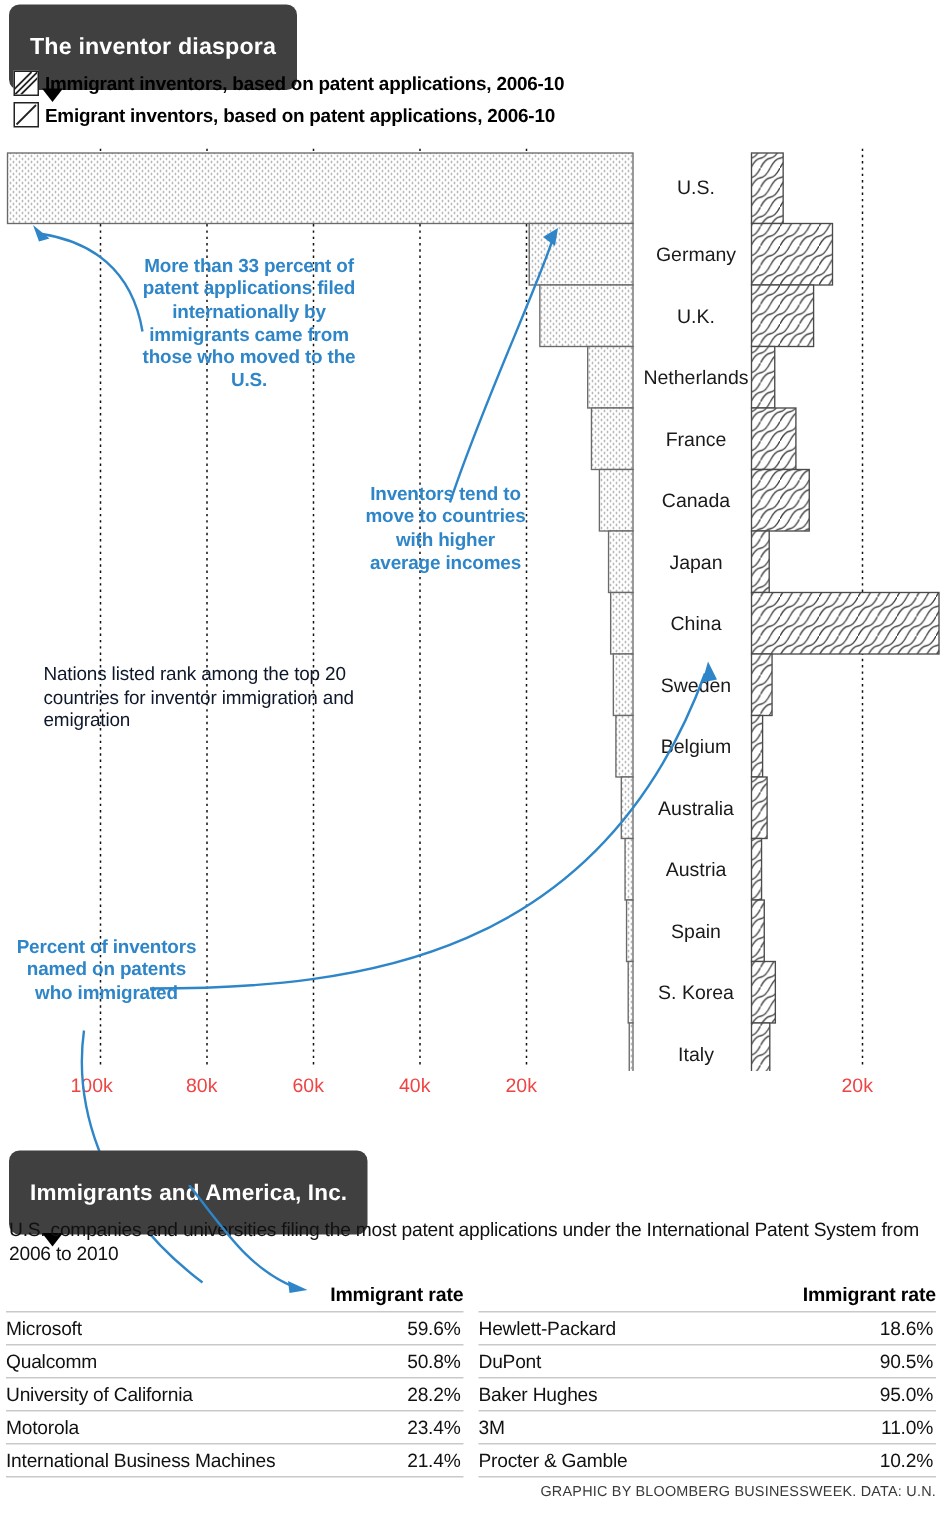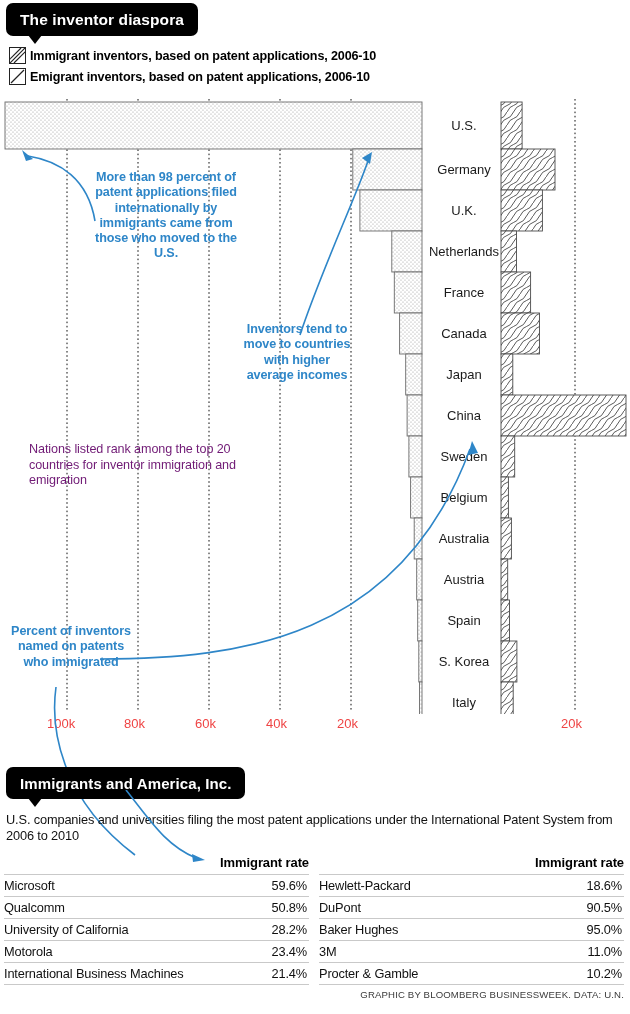--- a/index.html
+++ b/index.html
@@ -6,23 +6,23 @@
   body{
     width:630px;height:1014px;background:#ffffff;
     font-family:"Liberation Sans", sans-serif;
     color:#000;position:relative;overflow:hidden;
     -webkit-font-smoothing:antialiased;
   }
   .root{position:relative;width:630px;height:1014px;}
 
   
   .banner{
-    position:absolute;background:#000000;color:#fff;
+    position:absolute;background:#404040;color:#fff;
     border-radius:7px;font-weight:bold;
-    display:flex;align-items:center;padding:0 14px;
+    display:flex;align-items:center;padding:12px 14px;
     letter-spacing:.1px;
   }
   .banner .tail{
     position:absolute;bottom:-8px;left:22px;width:0;height:0;
     border-left:7px solid transparent;border-right:7px solid transparent;
     border-top:9px solid #000;
   }
   #banner-top{left:6px;top:3px;height:33px;font-size:15.5px;}
   #banner-bottom{left:6px;top:767px;height:32px;font-size:15px;}
 
@@ -44,21 +44,21 @@
     position:absolute;font-size:13px;color:#ef4444;
   }
 
   
   .anno{
     position:absolute;color:#2e86c8;font-weight:bold;
     font-size:12.6px;line-height:15.3px;text-align:center;
     letter-spacing:-.1px;
   }
   .note{
-    position:absolute;font-size:12.6px;line-height:15.5px;color:#701a75;
+    position:absolute;font-size:12.6px;line-height:15.5px;color:#0f172a;
     letter-spacing:-.1px;
   }
 
   
   .subtitle{
     position:absolute;left:6px;top:812px;width:620px;
     font-size:12.8px;line-height:16.2px;color:#111;letter-spacing:-.15px;
   }
   .tables{position:absolute;left:0;top:855px;width:630px;display:flex;}
   .tbl{width:305px;}
@@ -207,21 +207,21 @@
     </svg>
   </div>
 
   <div class="ax-label" style="left:47px;top:716px;">100k</div>
   <div class="ax-label" style="left:124px;top:716px;">80k</div>
   <div class="ax-label" style="left:195px;top:716px;">60k</div>
   <div class="ax-label" style="left:266px;top:716px;">40k</div>
   <div class="ax-label" style="left:337px;top:716px;">20k</div>
   <div class="ax-label" style="left:561px;top:716px;">20k</div>
 
-  <div class="anno" style="left:90px;top:170px;width:152px;">More than 98 percent of patent applications filed internationally by immigrants came from those who moved to the U.S.</div>
+  <div class="anno" style="left:90px;top:170px;width:152px;">More than 33 percent of patent applications filed internationally by immigrants came from those who moved to the U.S.</div>
   <div class="anno" style="left:241px;top:322px;width:112px;">Inventors tend to move to countries with higher average incomes</div>
   <div class="note" style="left:29px;top:442px;width:215px;">Nations listed rank among the top 20 countries for inventor immigration and emigration</div>
   <div class="anno" style="left:7px;top:624px;width:128px;">Percent of inventors named on patents who immigrated</div>
 
   <svg style="position:absolute;left:0;top:680px;width:630px;height:200px;">
     <path d="M56,7 C 50,50 62,120 135,175" fill="none" stroke="#2e86c8" stroke-width="1.6"></path>
   </svg>
 
   <div class="banner" id="banner-bottom">
     <span>Immigrants and America, Inc.</span>

